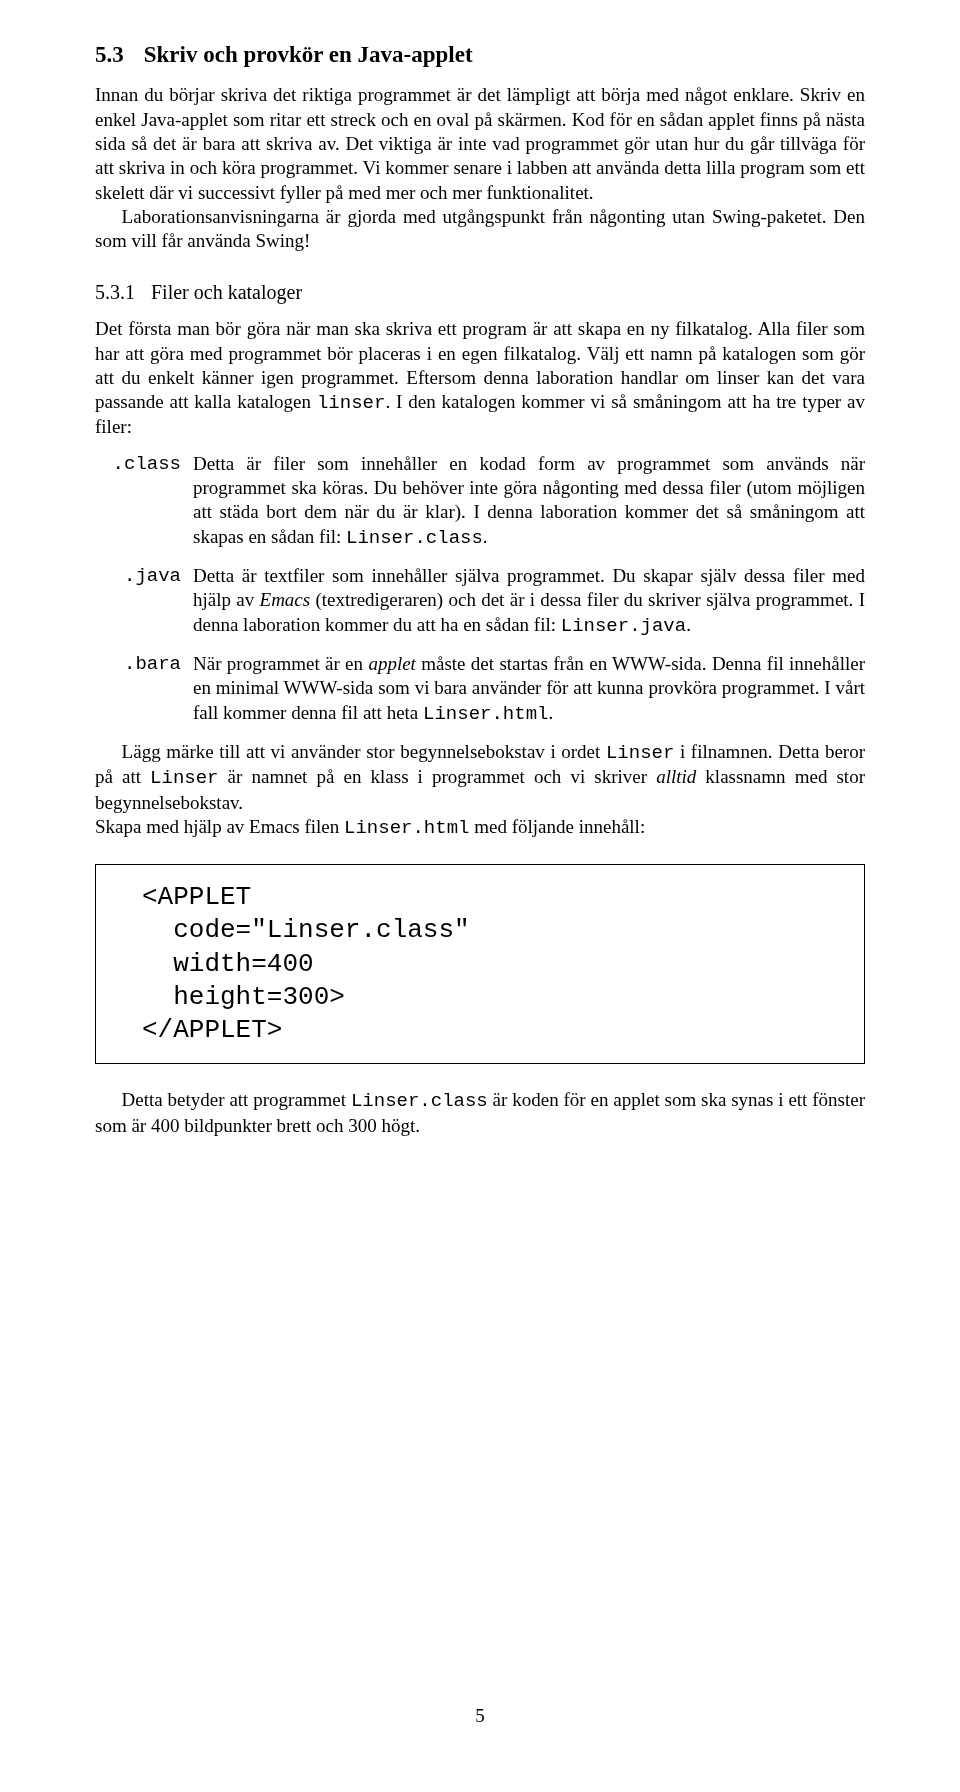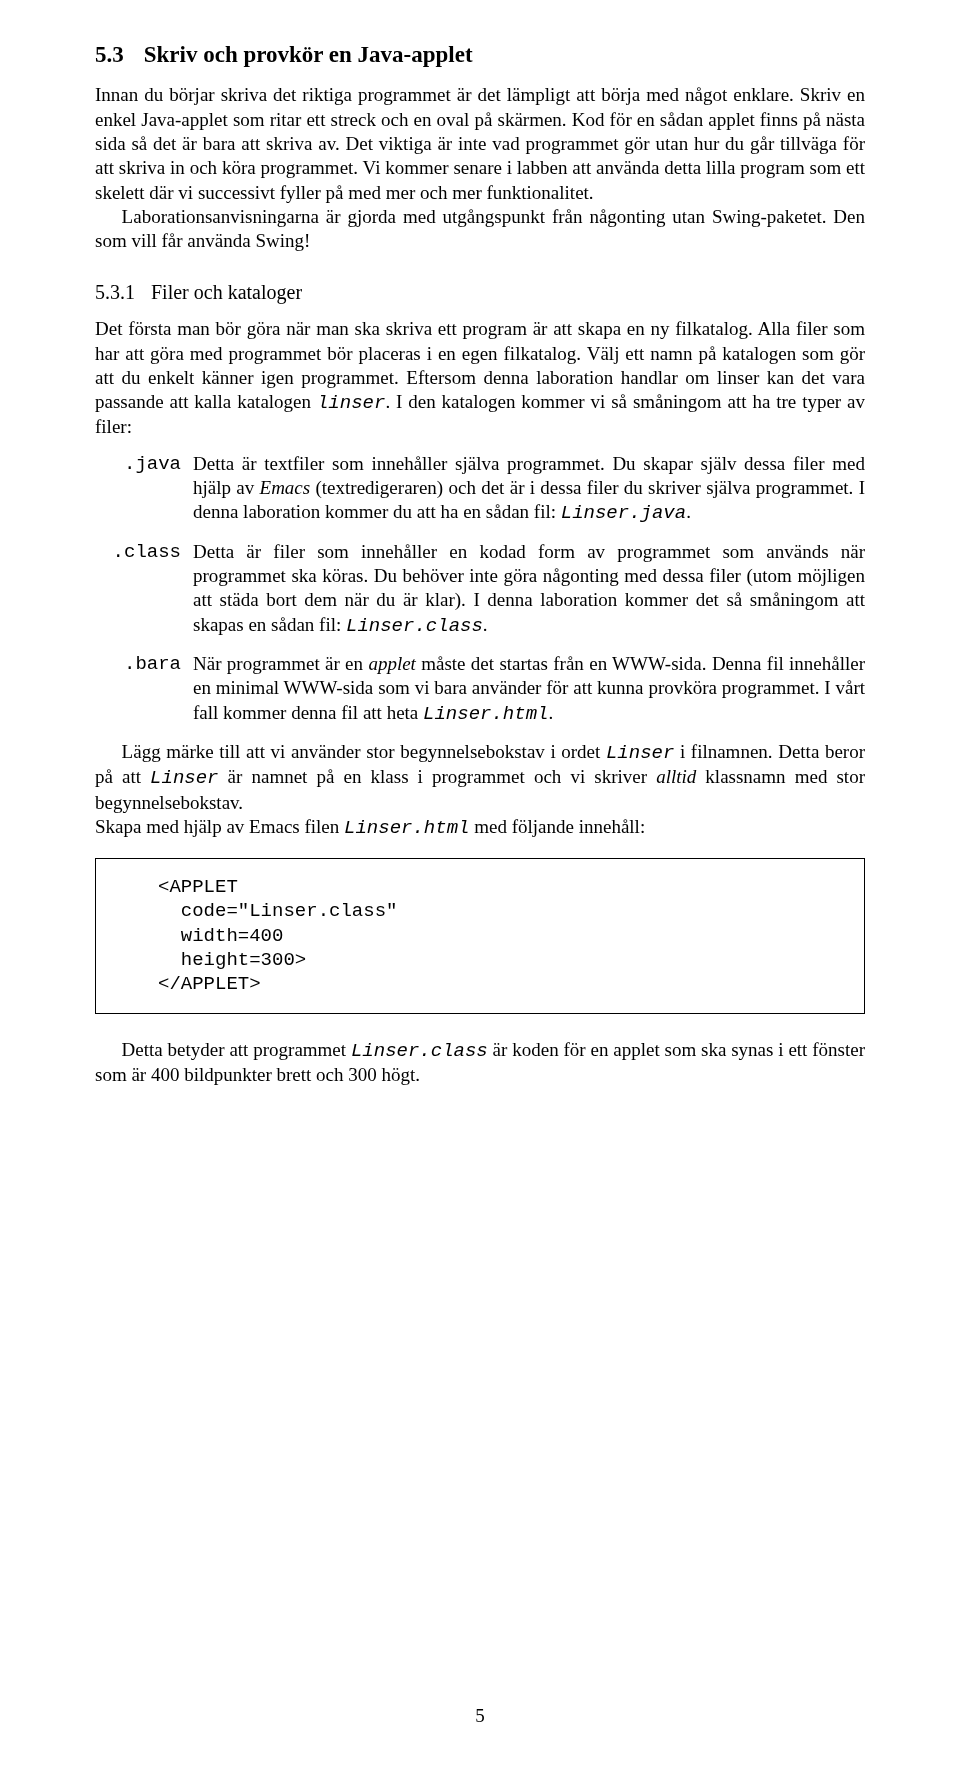--- a/index.html
+++ b/index.html
@@ -39,46 +39,46 @@
     margin: 0 0 0 0;
     text-align: justify;
   }
   p.indent {
     text-indent: 1.4em;
   }
   p.noindent {
     text-indent: 0;
   }
   .em { font-style: italic; }
-  .tt { font-family: "Courier New", Courier, monospace; font-style: italic; }
+  .tt { font-family: "Courier New", Courier, monospace; }
   .dl {
     margin-top: 12px;
   }
   .dl-row {
     display: flex;
     margin-bottom: 14px;
   }
   .dl-term {
     width: 86px;
     flex: 0 0 86px;
     text-align: right;
     font-family: "Courier New", Courier, monospace;
     padding-right: 12px;
   }
   .dl-def {
     flex: 1;
     text-align: justify;
   }
   .codebox {
     border: 1px solid #000;
-    margin: 18px 0 24px 0;
-    padding: 16px 28px 16px 62px;
+    margin: 24px 0 24px 0;
+    padding: 16px 28px 16px 46px;
     font-family: "Courier New", Courier, monospace;
     white-space: pre;
-    font-size: 19px;
+    font-size: 26px;
     line-height: 1.28;
   }
   .pagenum {
     position: absolute;
     bottom: 64px;
     left: 0;
     width: 100%;
     text-align: center;
     font-size: 19px;
   }
@@ -99,29 +99,29 @@
   <h3>
     <span class="num">5.3.1</span><span>Filer och kataloger</span>
   </h3>
 
   <p class="noindent block">
     <span>Det första man bör göra när man ska skriva ett program är att skapa en ny filkatalog. Alla filer som har att göra med programmet bör placeras i en egen filkatalog. Välj ett namn på katalogen som gör att du enkelt känner igen programmet. Eftersom denna laboration handlar om linser kan det vara passande att kalla katalogen </span><span class="tt">linser</span><span>. I den katalogen kommer vi så småningom att ha tre typer av filer:</span>
   </p>
 
   <div class="dl">
     <div class="dl-row">
+      <div class="dl-term">.class</div>
+      <div class="dl-def">
+        <span>Detta är filer som innehåller en kodad form av programmet som används när programmet ska köras. Du behöver inte göra någonting med dessa filer (utom möjligen att städa bort dem när du är klar). I denna laboration kommer det så småningom att skapas en sådan fil: </span><span class="tt">Linser.class</span><span>.</span>
+      </div>
+    </div>
+    <div class="dl-row">
       <div class="dl-term">.java</div>
       <div class="dl-def">
         <span>Detta är textfiler som innehåller själva programmet. Du skapar själv dessa filer med hjälp av </span><span class="em">Emacs</span><span> (textredigeraren) och det är i dessa filer du skriver själva programmet. I denna laboration kommer du att ha en sådan fil: </span><span class="tt">Linser.java</span><span>.</span>
-      </div>
-    </div>
-    <div class="dl-row">
-      <div class="dl-term">.class</div>
-      <div class="dl-def">
-        <span>Detta är filer som innehåller en kodad form av programmet som används när programmet ska köras. Du behöver inte göra någonting med dessa filer (utom möjligen att städa bort dem när du är klar). I denna laboration kommer det så småningom att skapas en sådan fil: </span><span class="tt">Linser.class</span><span>.</span>
       </div>
     </div>
     <div class="dl-row">
       <div class="dl-term">.bara</div>
       <div class="dl-def">
         <span>När programmet är en </span><span class="em">applet</span><span> måste det startas från en WWW-sida. Denna fil innehåller en minimal WWW-sida som vi bara använder för att kunna provköra programmet. I vårt fall kommer denna fil att heta </span><span class="tt">Linser.html</span><span>.</span>
       </div>
     </div>
   </div>
 

